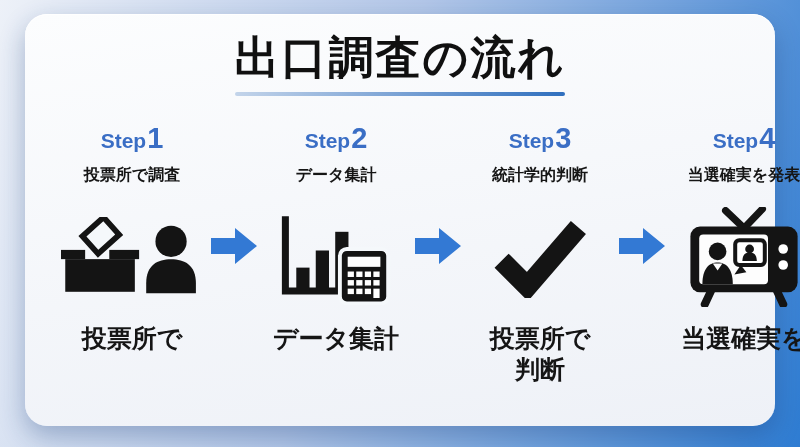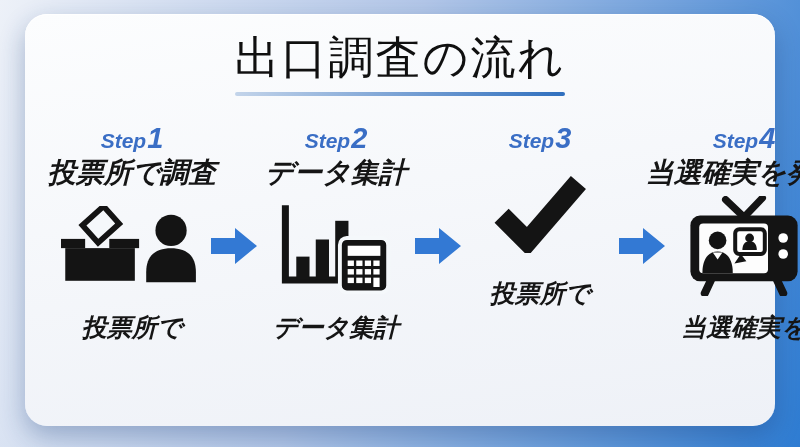--- a/index.html
+++ b/index.html
@@ -8,31 +8,31 @@
     font-family:"Liberation Sans","DejaVu Sans",sans-serif;
     background:linear-gradient(108deg,#edf1f8 0%,#b3c7e8 45%,#2e7cd2 100%);
     position:relative; overflow:hidden;
   }
   .card {
     position:absolute; left:25px; top:14px; width:750px; height:412px;
     border-radius:22px;
     background:linear-gradient(172deg,#fcfdfe 0%,#eef1f7 100%);
     box-shadow:0 10px 26px rgba(22,58,118,0.32), inset 0 1px 0 #ffffff;
   }
-  .title { margin-top:18px; text-align:center; font-size:45px; font-weight:400;
+  .title { margin-top:18px; text-align:center; font-size:45px; font-weight:700;
     color:#101010; letter-spacing:2px; line-height:1.15; }
   .title-underline { width:330px; height:4px; margin:8px auto 0;
     border-radius:2px; background:linear-gradient(90deg,#c3d4ea 0%,#2f6fbe 100%); }
   .flow { position:absolute; left:28px; right:28px; top:108px;
-    display:flex; justify-content:space-between; align-items:flex-start;font-style:italic; }
+    display:flex; justify-content:space-between; align-items:flex-start; }
   .step { width:158px; flex:0 0 auto; display:flex; flex-direction:column; align-items:center; }
   .step-head { height:32px; display:flex; align-items:baseline; color:#3a6ec5; font-weight:800; }
   .step-word { font-size:21px; }
   .step-num { font-size:29px; margin-left:1px; }
-  .step-name { height:34px; font-size:28px; font-weight:800; color:#151515; white-space:nowrap; }
+  .step-name { height:34px; font-size:16px; font-weight:800; color:#151515; white-space:nowrap;margin-top:11px; }
   .icon-box { height:116px; display:flex; align-items:center; justify-content:center; }
   .caption { margin-top:8px; font-size:25px; font-weight:800; color:#151515;
     text-align:center; line-height:1.22; white-space:nowrap; }
   .arrow-cell { flex:0 0 46px; margin-top:104px; height:40px; }
 </style>
 </head>
 <body>
 
 <div class="card">
   <h1 class="title">出口調査の流れ</h1>
@@ -113,27 +113,29 @@
       <svg width="46" height="40" viewBox="0 0 46 40">
           <path d="M0,12 H24 V2 L46,20 24,38 V28 H0 z" fill="#3379d4"></path>
         </svg>
     </div>
 
     <div class="step">
       <div class="step-head">
         <span class="step-word">Step</span>
         <span class="step-num">3</span>
       </div>
+      <div class="step-name">統計学的判断</div>
       <div class="icon-box">
         <svg width="96" height="82" viewBox="0 0 130 110" aria-hidden="true">
           <path d="M13,60 L48,95 L117,15" stroke="#141414" stroke-width="27" fill="none"></path>
         </svg>
       </div>
       <div class="caption">
         <span>投票所で</span><br>
+        <span>判断</span>
       </div>
     </div>
 
     <div class="arrow-cell">
       <svg width="46" height="40" viewBox="0 0 46 40">
           <path d="M0,12 H24 V2 L46,20 24,38 V28 H0 z" fill="#3379d4"></path>
         </svg>
     </div>
 
     <div class="step">

